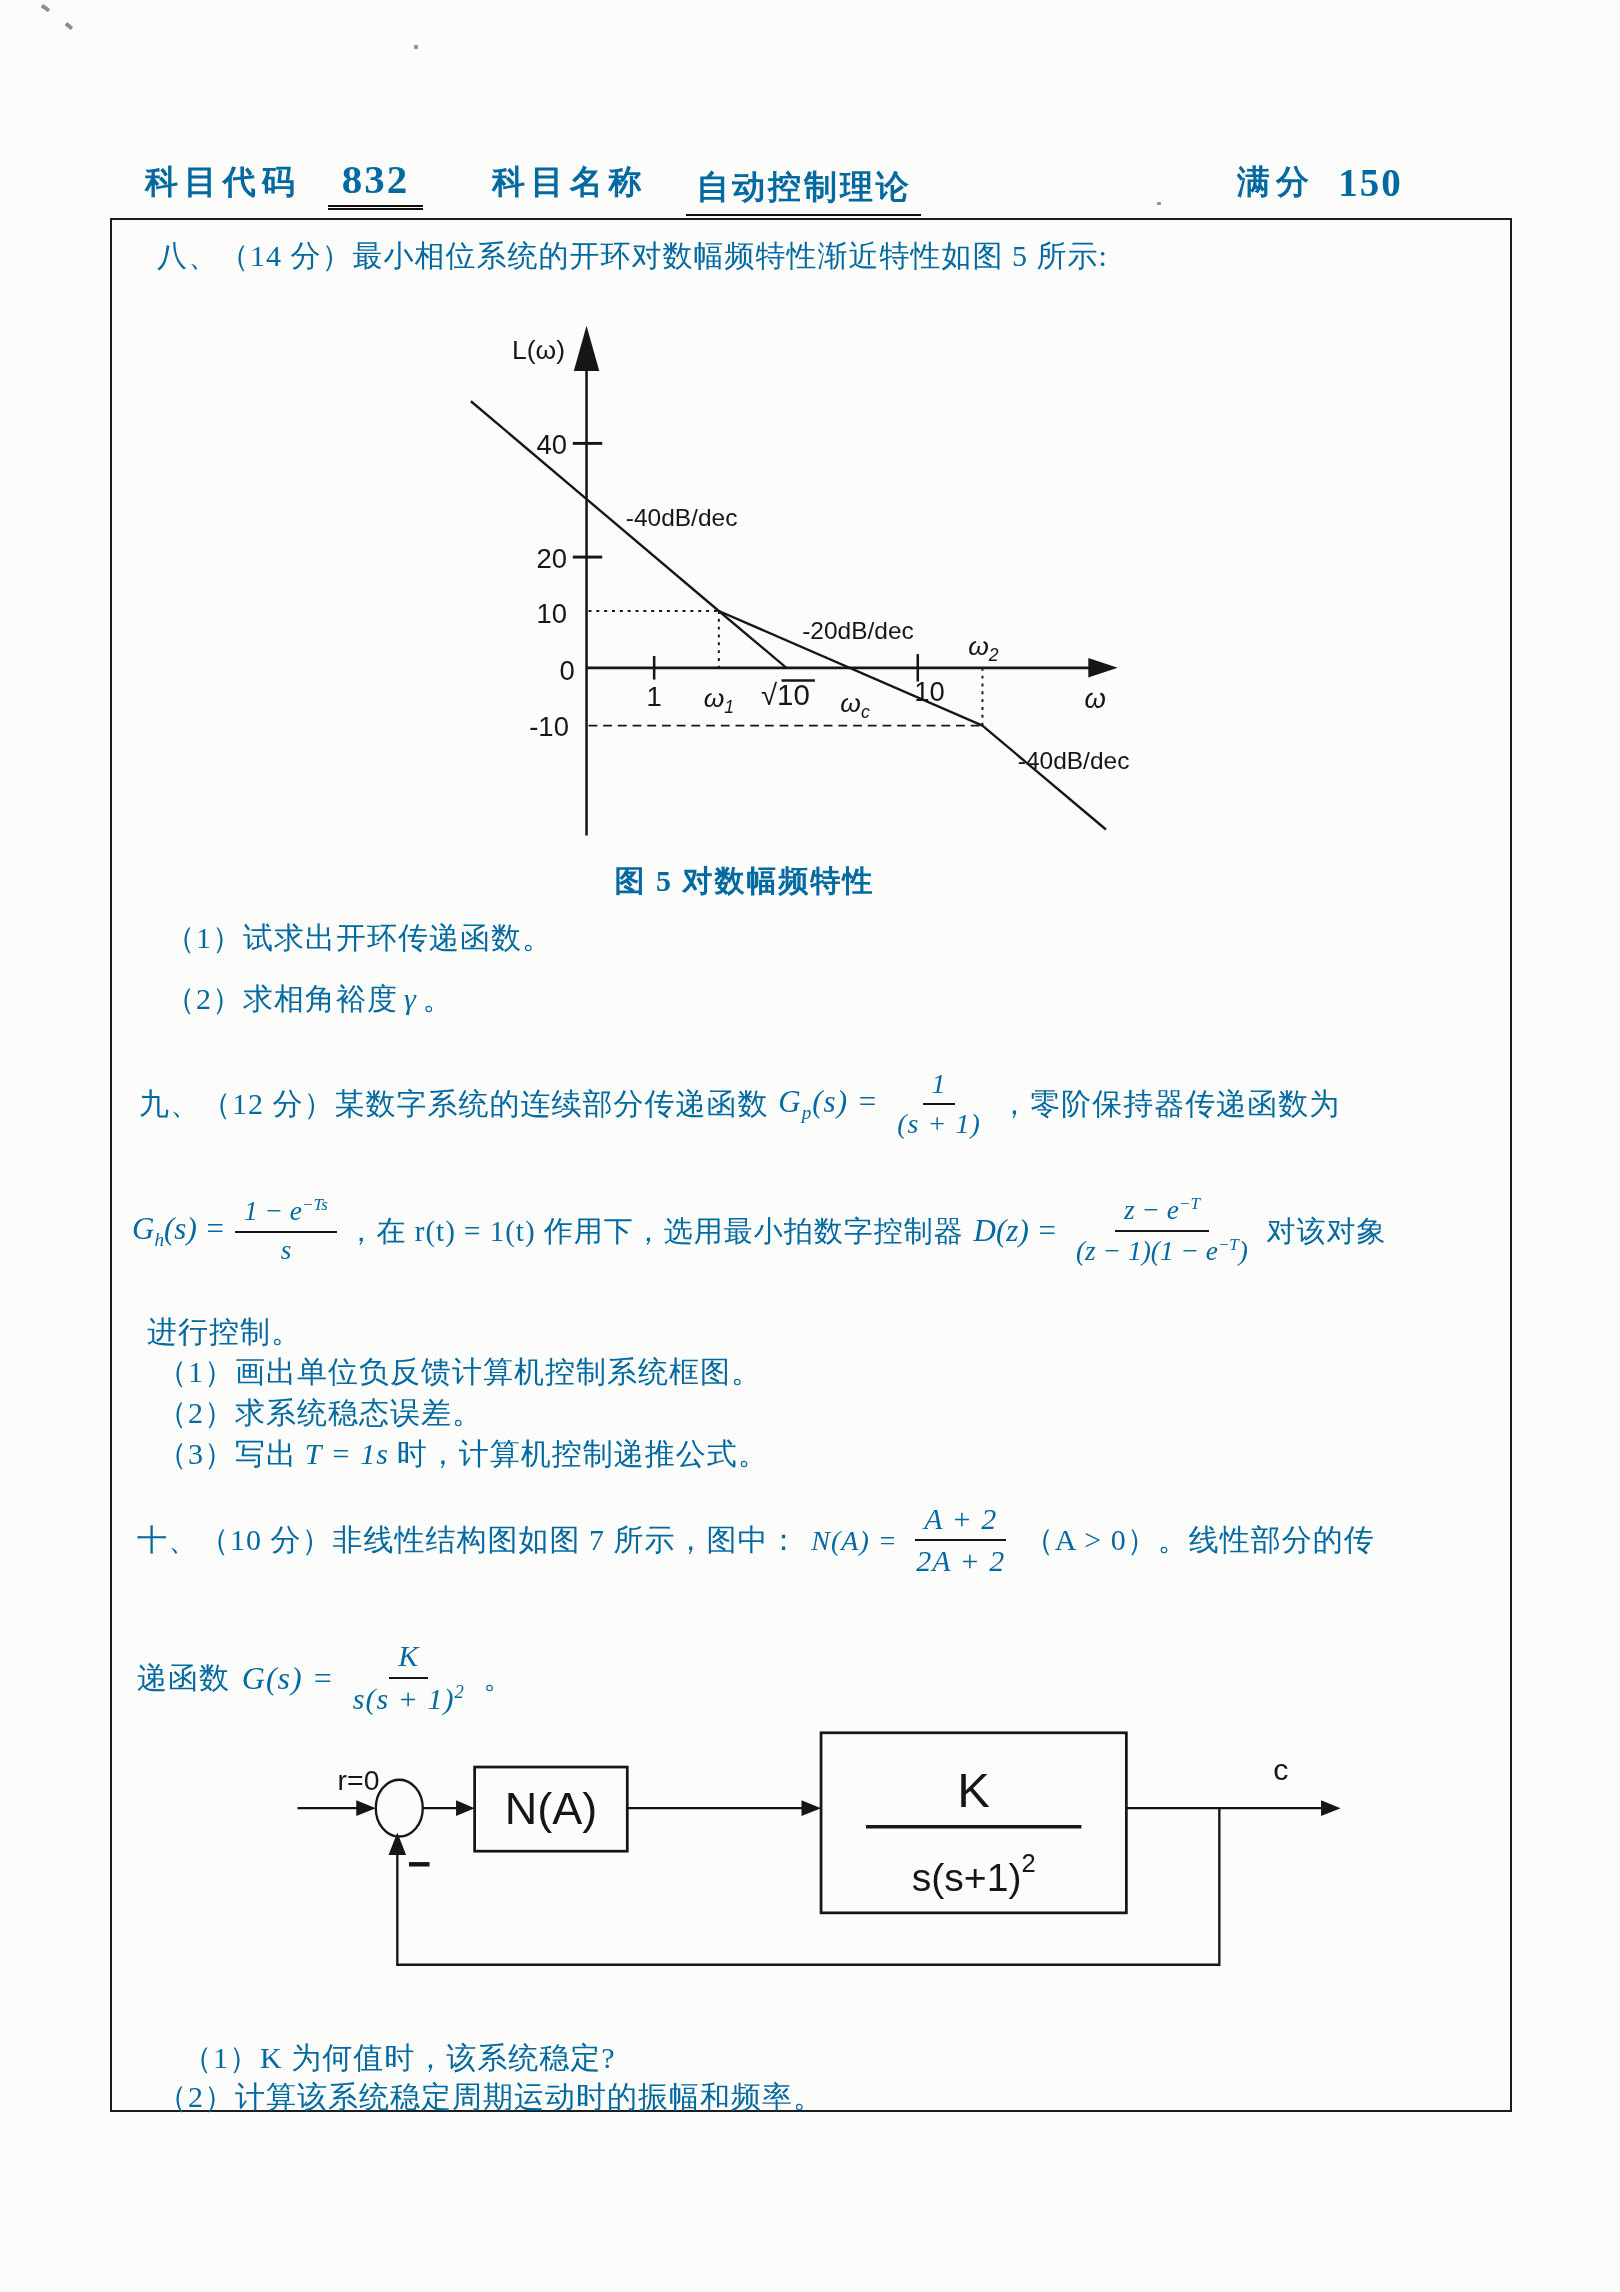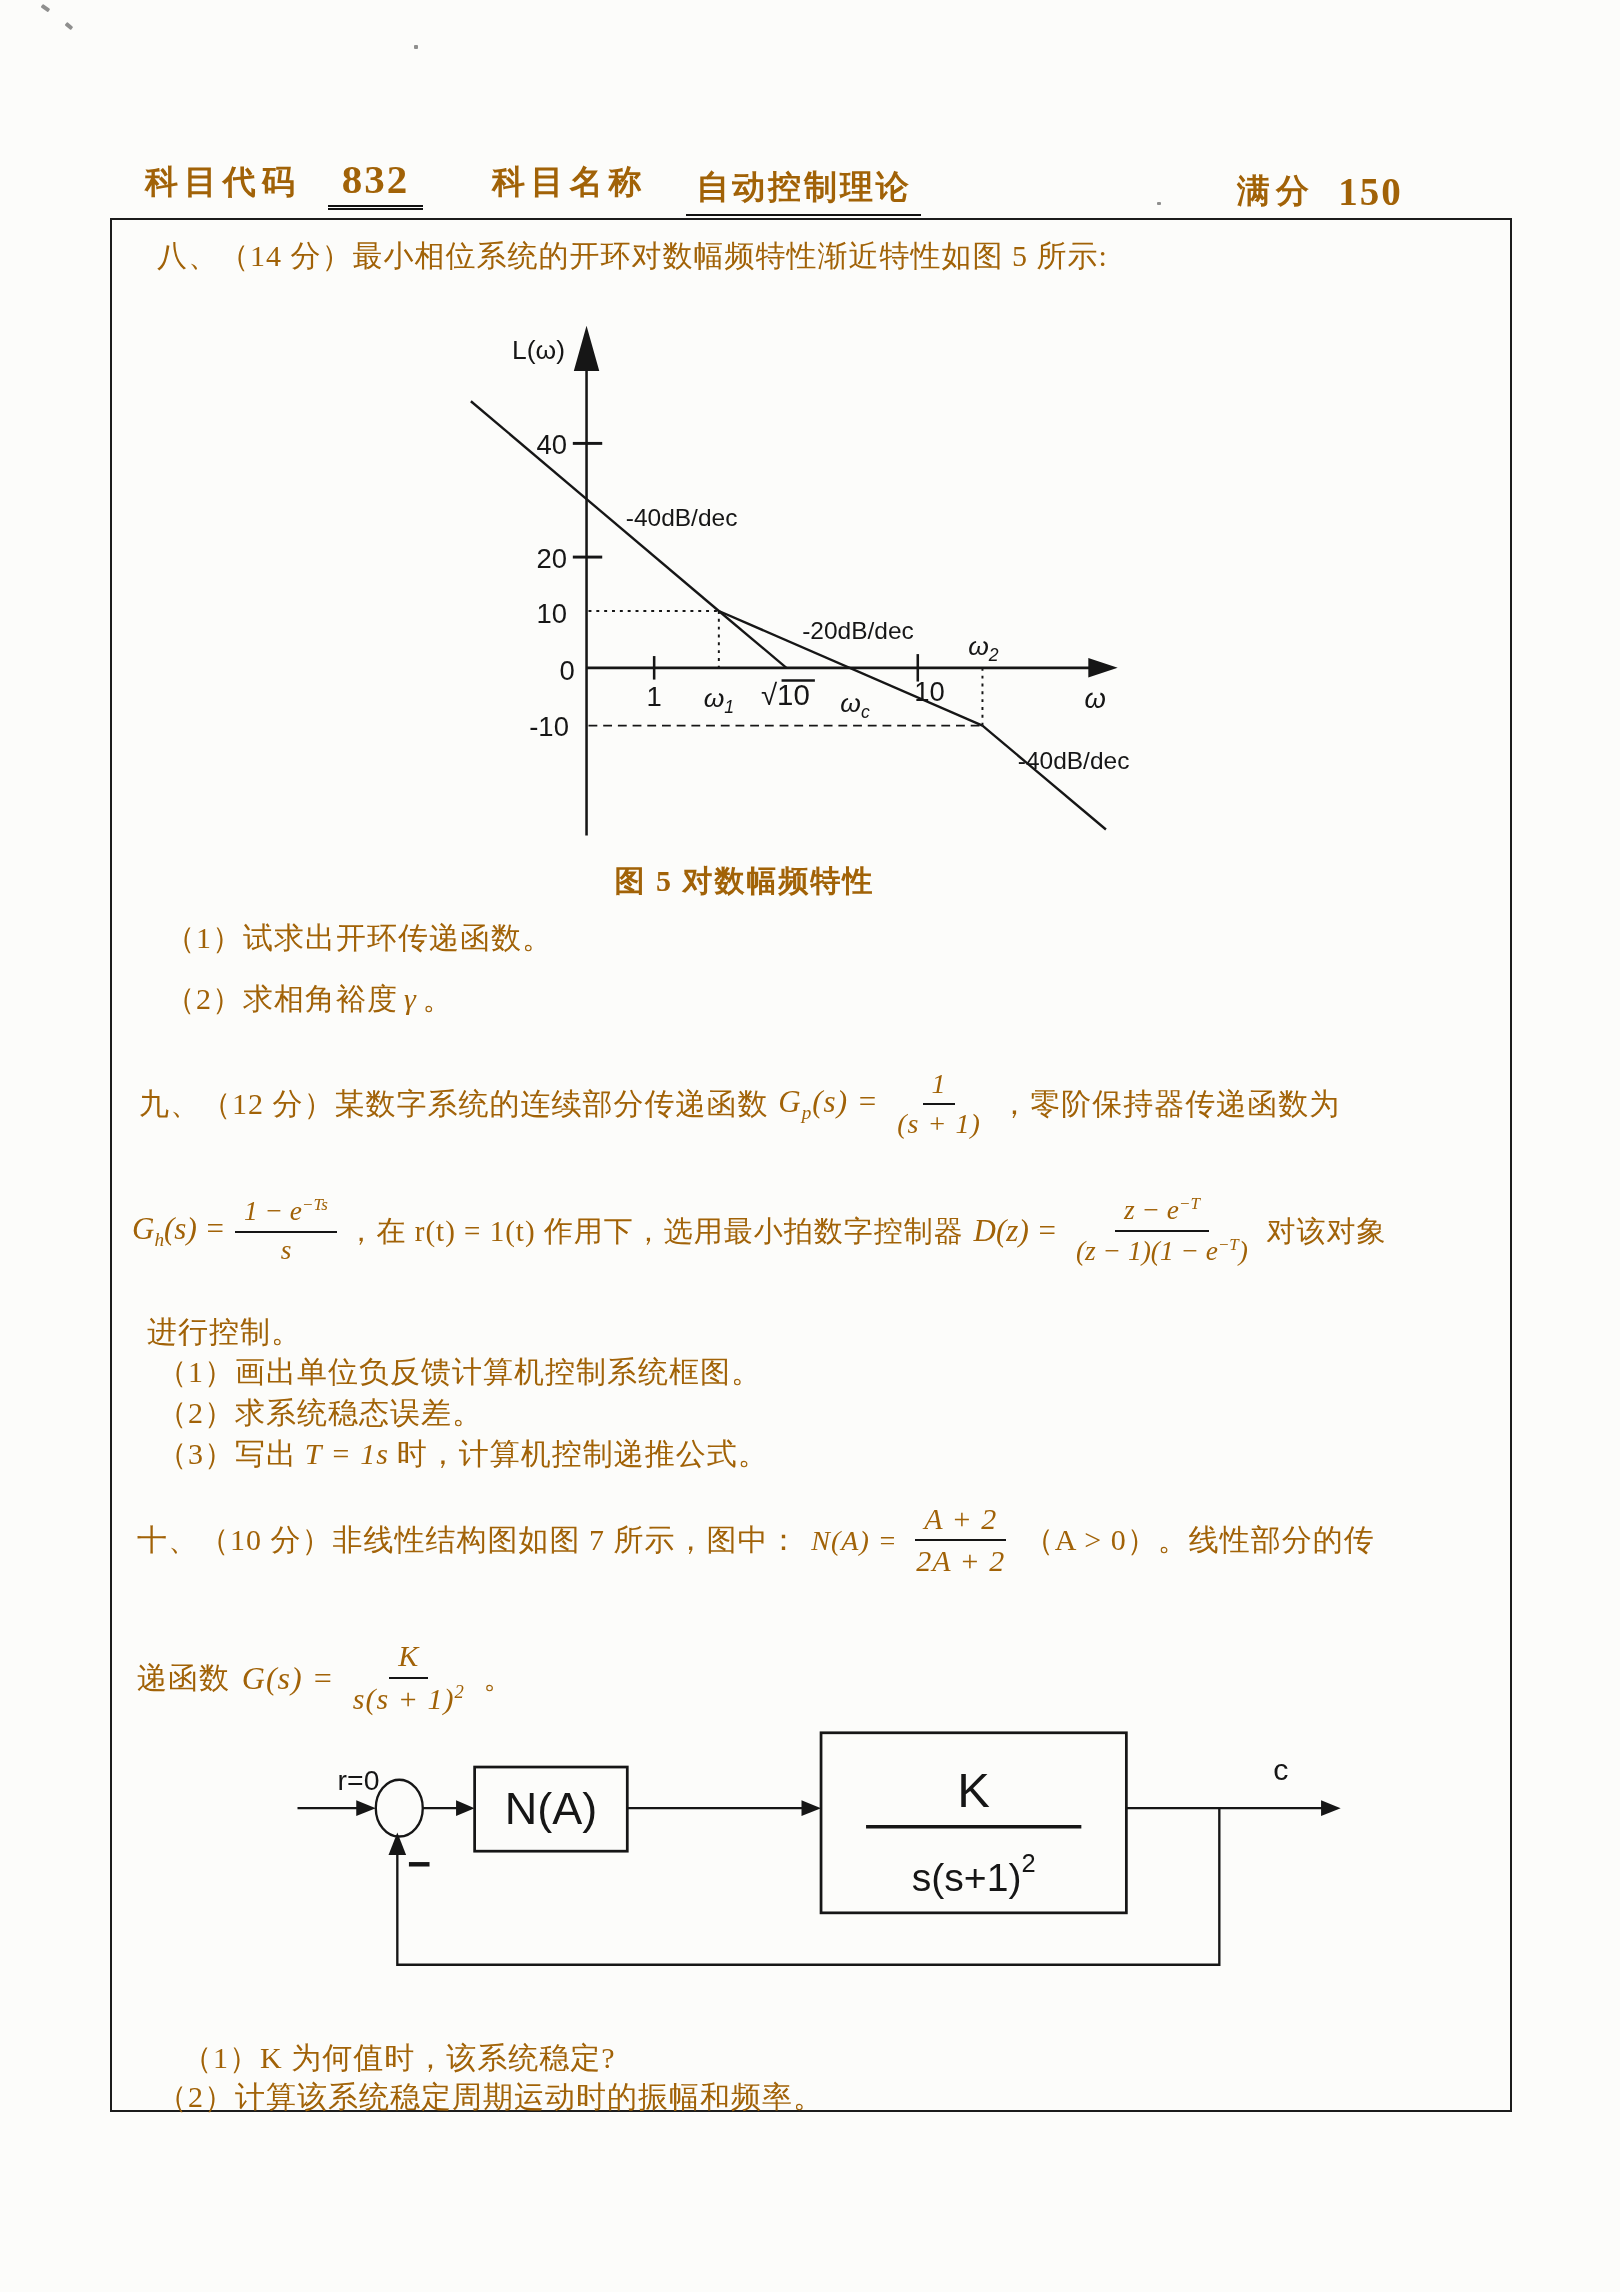--- a/index.html
+++ b/index.html
@@ -1,18 +1,18 @@
 <!DOCTYPE html>
 <html><head>
 <meta charset="utf-8">
 <style>
   html,body{margin:0;padding:0;background:#e8e8e6;}
   .page{
     position:relative;width:1620px;height:2293px;margin:0 auto;
-    background:#fcfcfa;color:#a16207;overflow:hidden;
+    background:#fcfcfa;color:#0369a1;overflow:hidden;
     font-family:"Liberation Serif","DejaVu Serif",serif;
   }
   .abs{position:absolute;}
   .cjk{font-size:30px;line-height:1.25;letter-spacing:1px;white-space:nowrap;}
   .hdr{font-weight:bold;font-size:33px;letter-spacing:5.9px;white-space:nowrap;}
   .hdr-num{font-weight:bold;font-size:41px;letter-spacing:2px;font-family:"Liberation Serif",serif;}
   .u-double{border-bottom:5.9px double #111;padding:0 13.7px 2px 13.7px;}
   .u-single{border-bottom:2.9px solid #111;padding:0 9.8px 3.9px 9.8px;margin-top:16px;}
   .border-box{
     left:110px;top:218px;width:1398px;height:1890px;
@@ -40,21 +40,21 @@
   <div class="speck" style="left:65px;top:23.5px;width:7.8px;height:3.9px;transform:rotate(40deg);"></div>
   <div class="speck" style="left:414px;top:45px;width:3.9px;height:3.9px;"></div>
   <div class="speck" style="left:1157px;top:202px;width:3.9px;height:2.9px;"></div>
 
   <div class="abs row" style="left:145px;top:155px;height:55px;">
     <span class="hdr">科目代码</span>
     <span class="hdr-num u-double" style="margin-left:27.4px;">832</span>
     <span class="hdr" style="margin-left:69px;">科目名称</span>
     <span class="hdr u-single" style="margin-left:39px;letter-spacing:2.9px;">自动控制理论</span>
   </div>
-  <div class="abs row" style="left:1237px;top:164px;height:55px;">
+  <div class="abs row" style="left:1237px;top:155px;height:55px;">
     <span class="hdr">满分</span>
     <span class="hdr-num" style="margin-left:23.5px;font-size:39px;">150</span>
   </div>
 
   <div class="abs border-box"></div>
 
   <div class="abs cjk" style="left:157px;top:237px;">八、（14 分）最小相位系统的开环对数幅频特性渐近特性如图 5 所示:</div>
 
   <svg class="abs" style="left:314px;top:316px;" width="843" height="539" viewBox="320 322 860 550">
 

